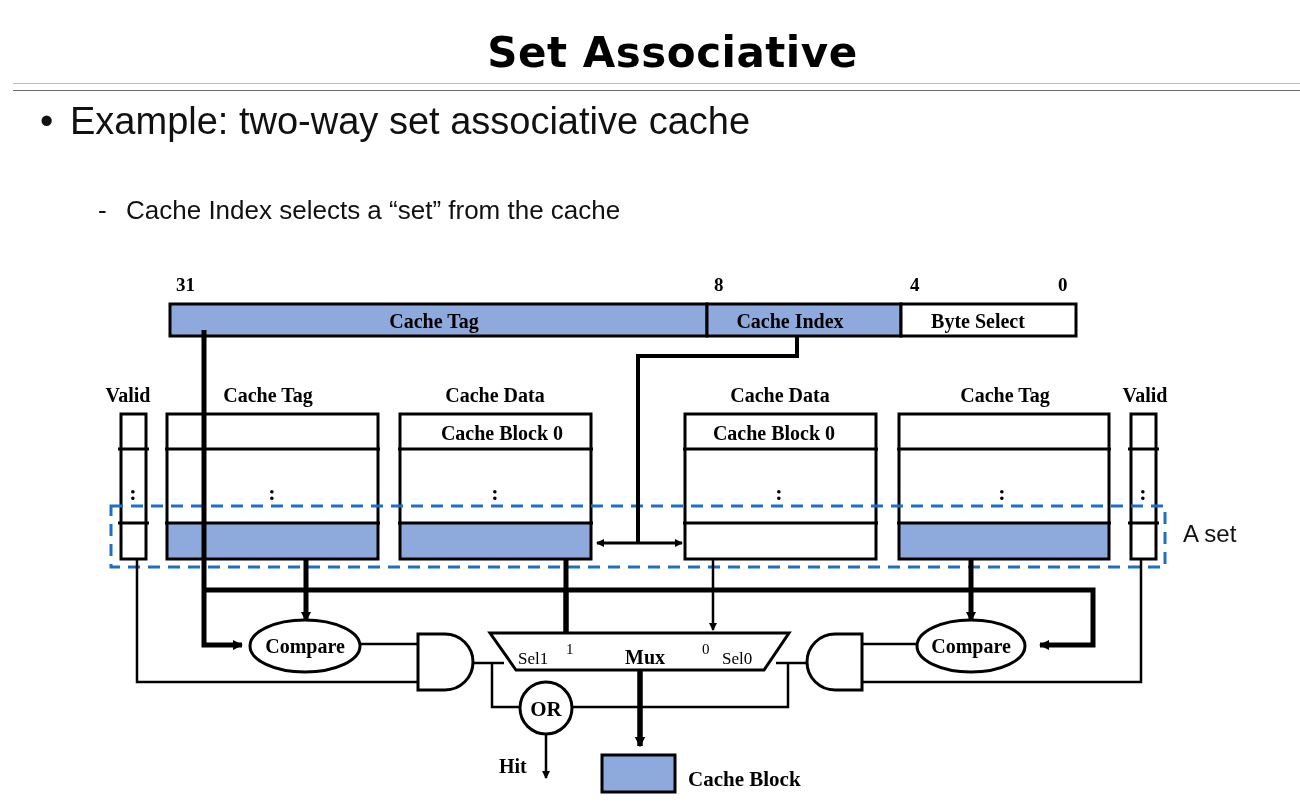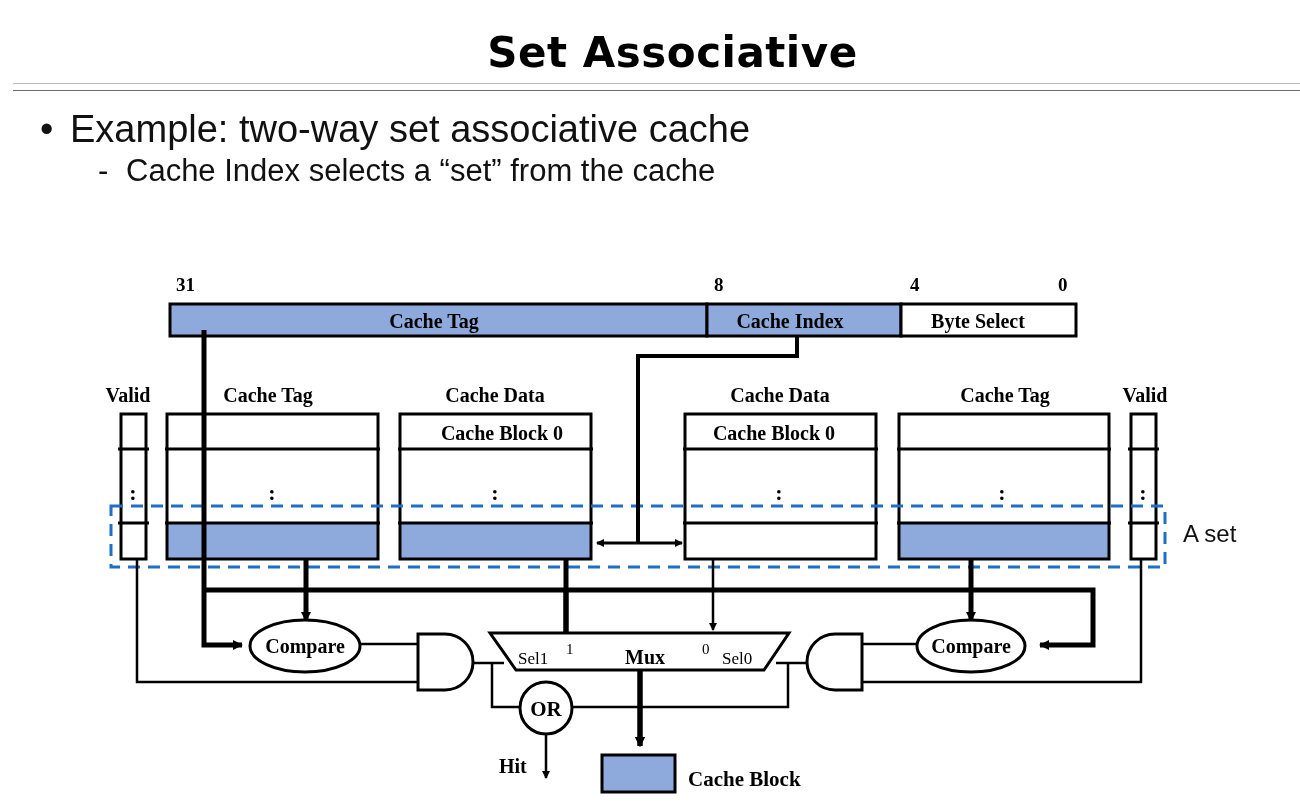--- a/index.html
+++ b/index.html
@@ -1,23 +1,23 @@
 <!DOCTYPE html>
 <html><head>
 <meta charset="utf-8">
 <style>
   html, body { margin:0; padding:0; background:#ffffff; }
   body { width:1300px; height:804px; position:relative; overflow:hidden; font-family:"DejaVu Sans", sans-serif; }
   .title { position:absolute; left:0; top:28px; width:1345px; text-align:center; font-family:"DejaVu Sans", sans-serif; font-weight:bold; font-size:42px; color:#000; letter-spacing:0.5px; }
   .rule1 { position:absolute; left:13px; top:83px; width:1287px; height:1px; background:#bdbdbd; }
   .rule2 { position:absolute; left:13px; top:90px; width:1287px; height:1px; background:#6d6d6d; }
-  .bullets { position:absolute; left:40px; top:108px; font-family:"Liberation Sans", sans-serif; color:#111; }
+  .bullets { position:absolute; left:40px; top:100px; font-family:"Liberation Sans", sans-serif; color:#111; }
   .b1 { font-size:38px; line-height:42px; white-space:nowrap; }
   .b1 .dot { display:inline-block; width:30px; }
-  .b2 { font-size:31px; line-height:41px; white-space:nowrap; padding-left:58px; }
+  .b2 { font-size:26px; line-height:41px; white-space:nowrap; padding-left:58px;margin-top:48px; }
   .b2 .dash { display:inline-block; width:28px; }
   svg.diagram { position:absolute; left:0; top:0; }
   svg text { font-family:"Liberation Serif", serif; }
 </style>
 </head>
 <body>
 
 <div class="title">Set Associative</div>
 <div class="rule1"></div>
 <div class="rule2"></div>

